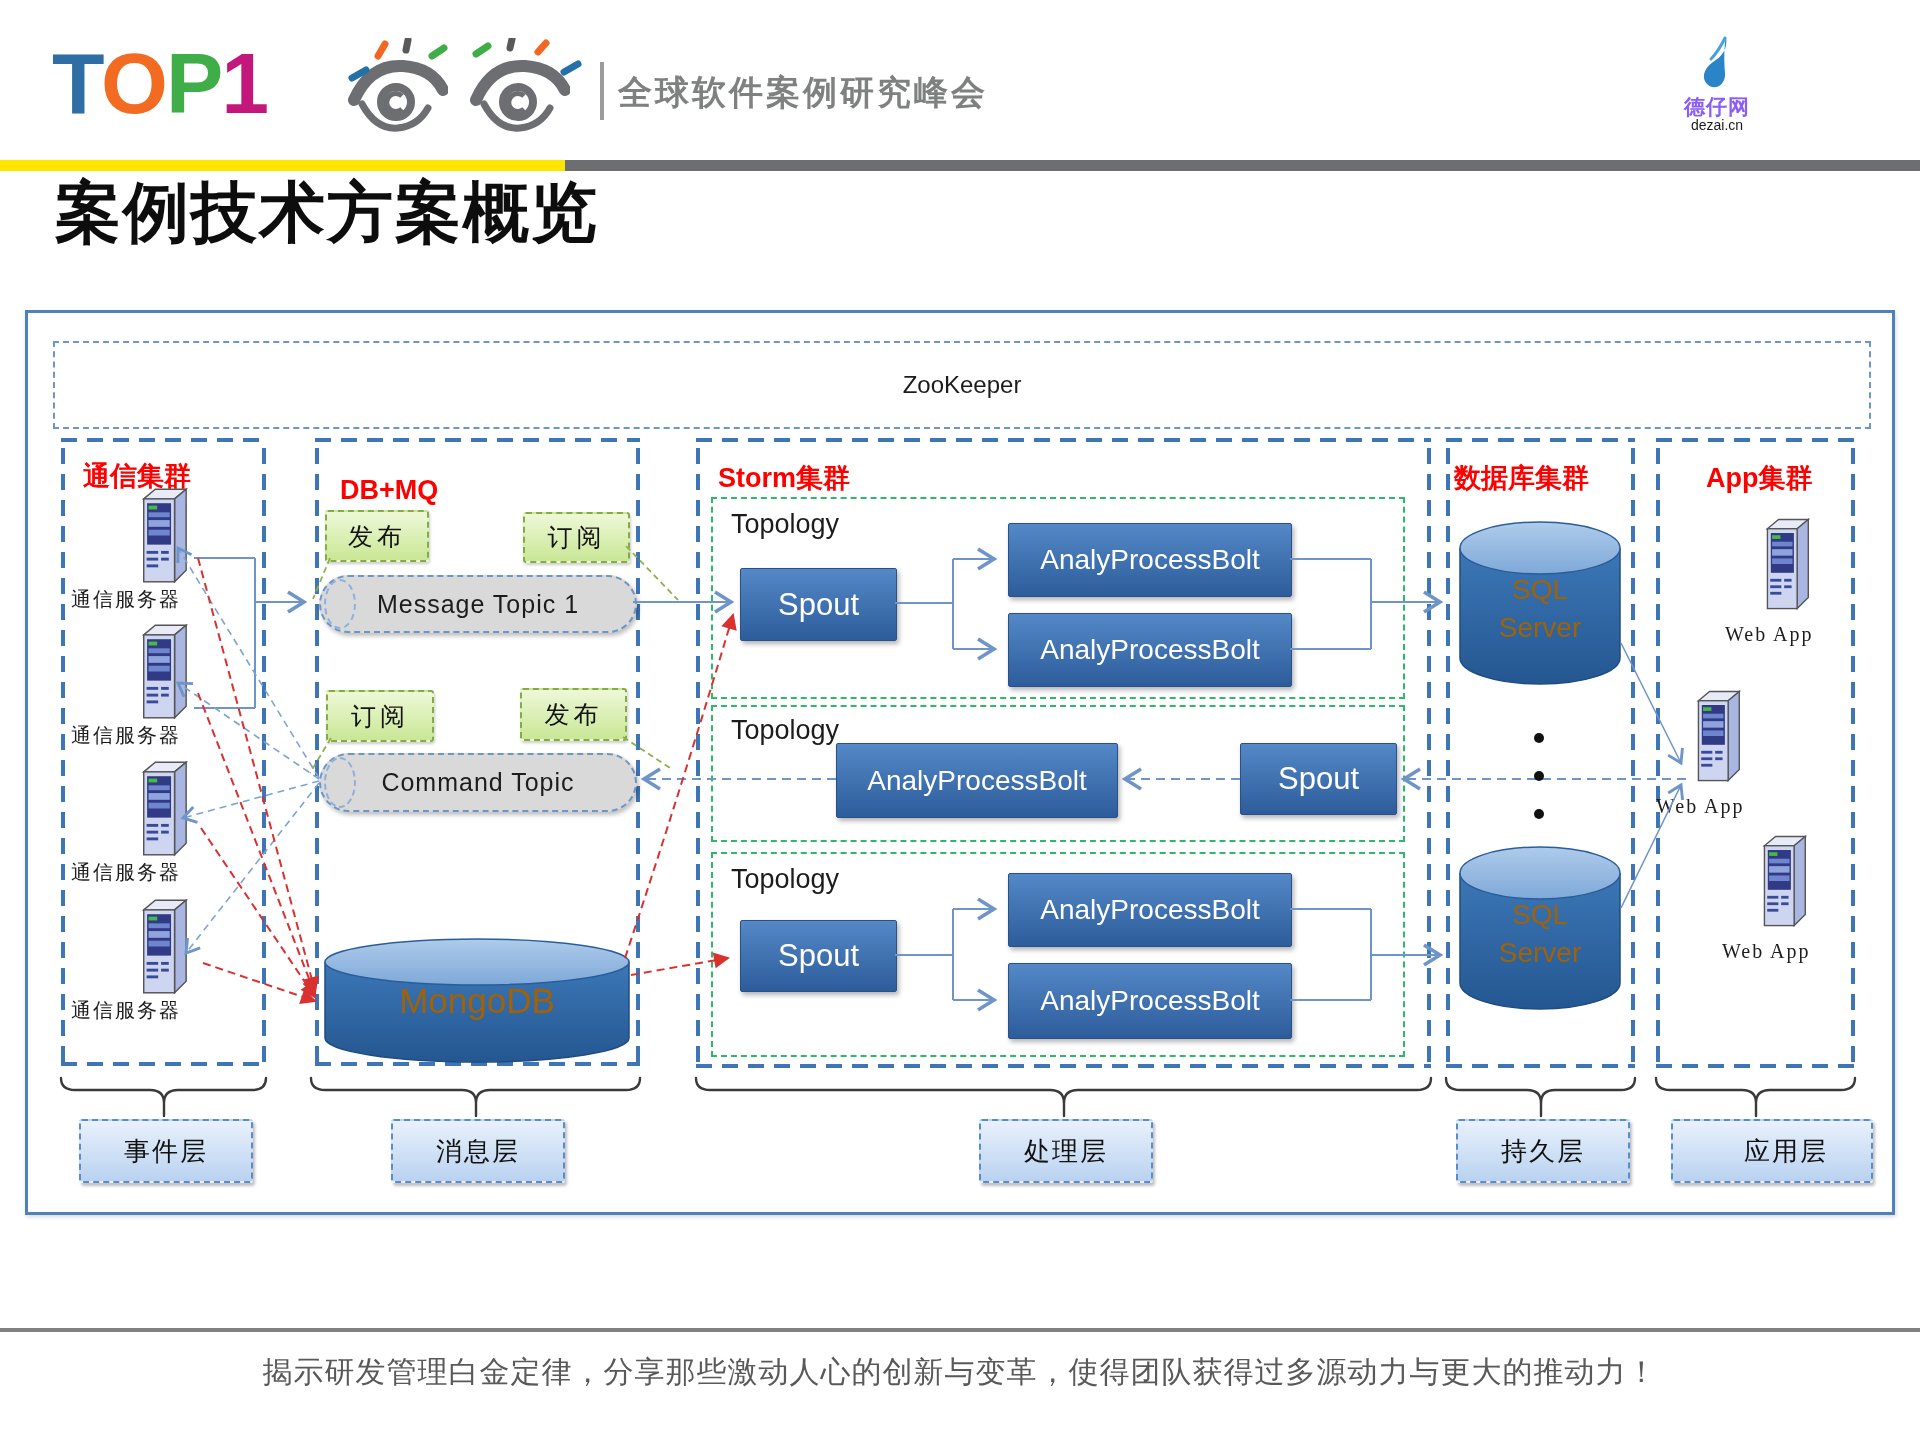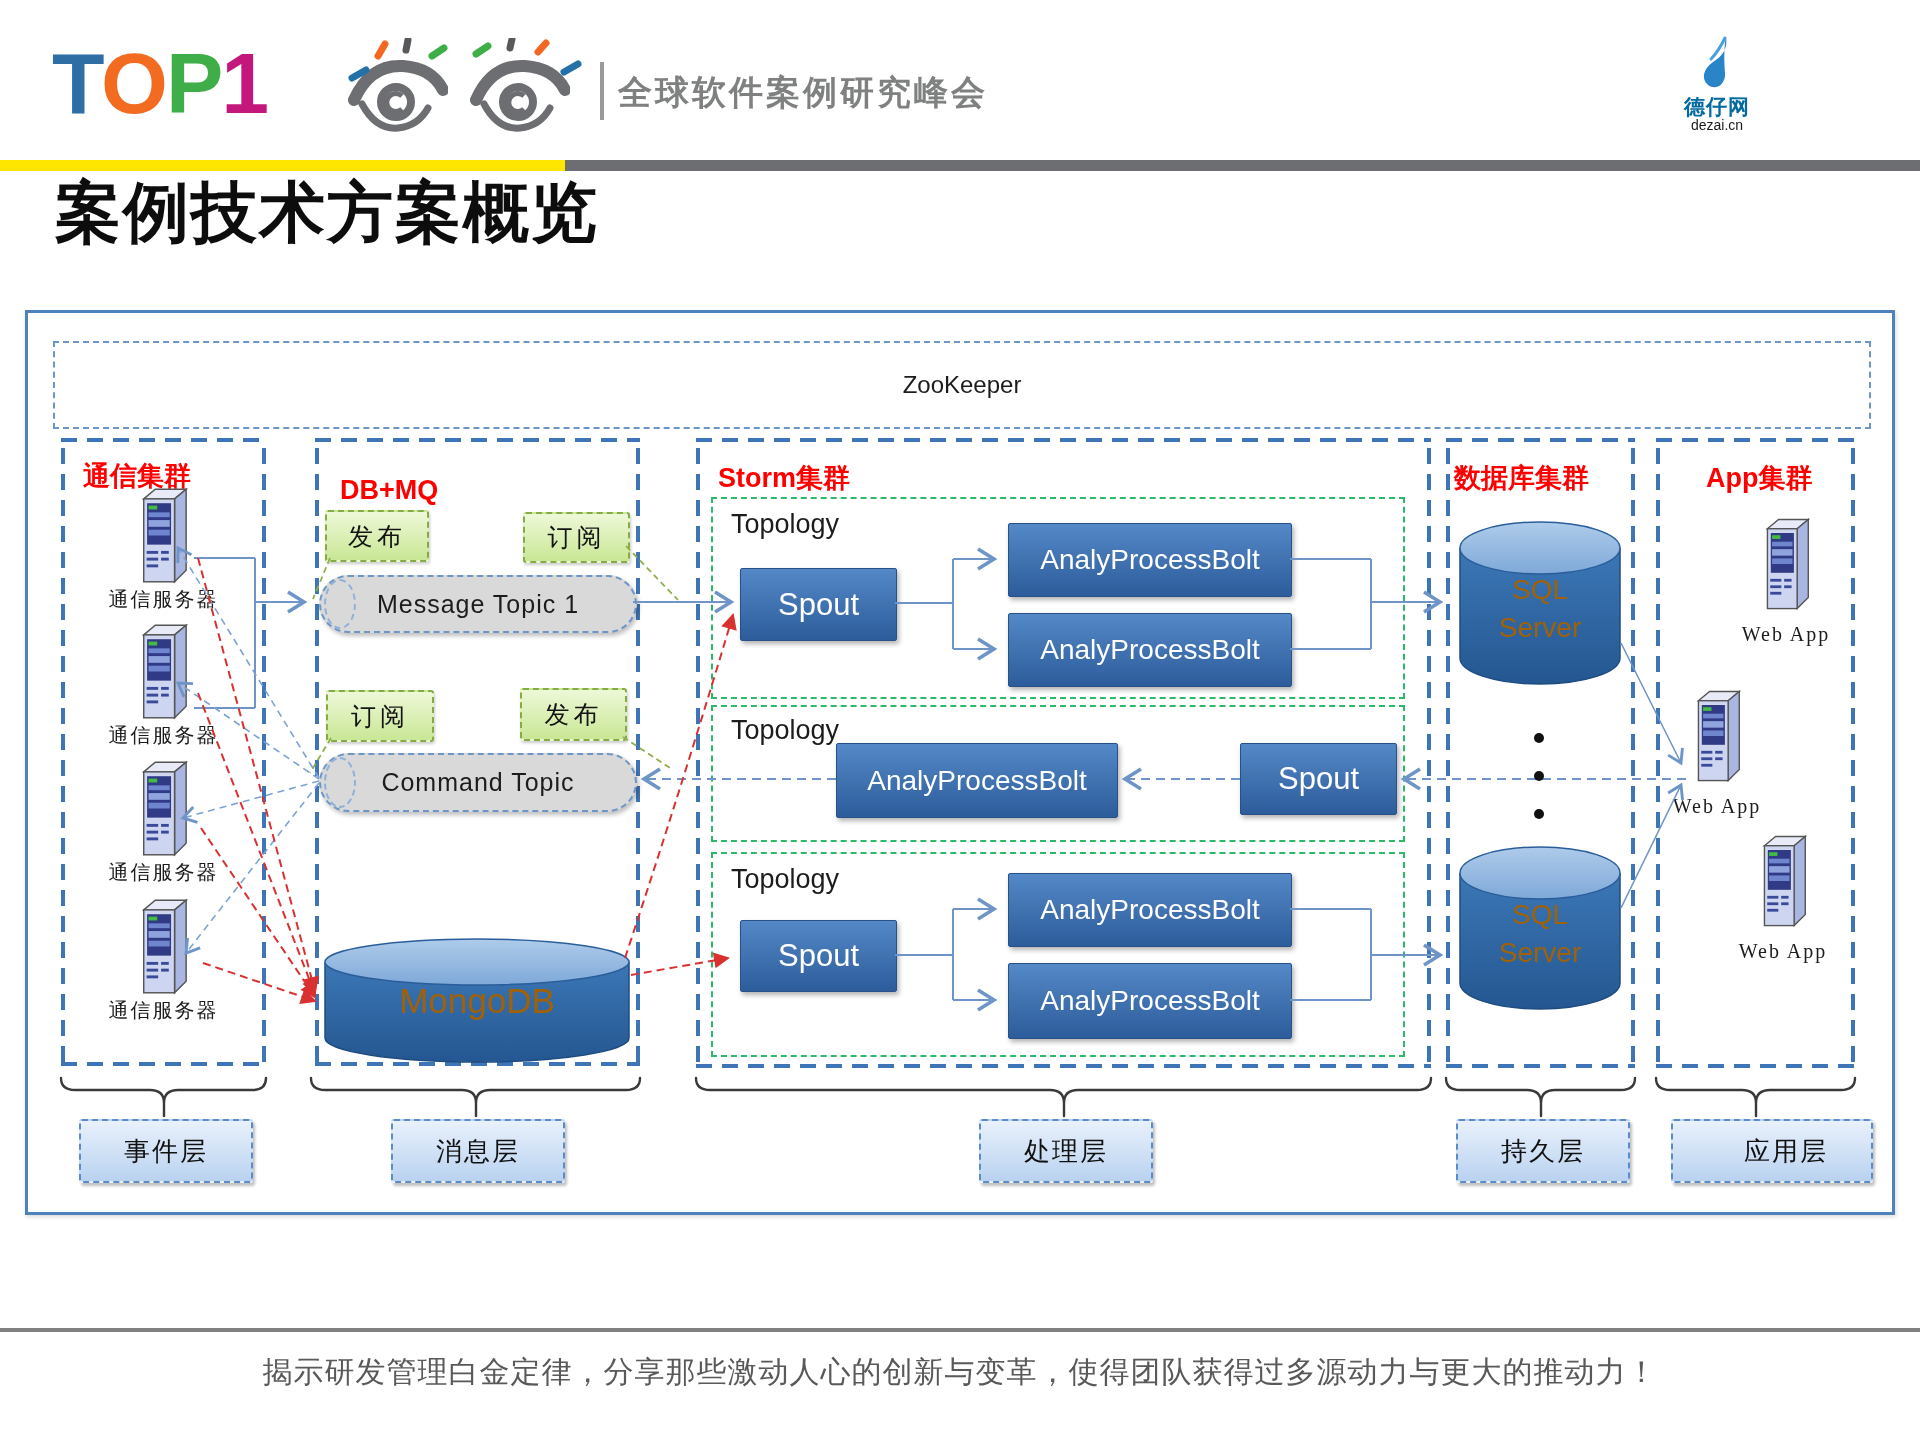--- a/index.html
+++ b/index.html
@@ -4,39 +4,39 @@
 <style>
   html,body{margin:0;padding:0;background:#ffffff;}
   body{width:1920px;height:1440px;position:relative;font-family:"Liberation Sans",sans-serif;overflow:hidden;}
   .abs{position:absolute;}
 
   
   .top1-word{position:absolute;left:52px;top:40px;font-size:86px;font-weight:bold;letter-spacing:-2px;line-height:1;}
   .subtitle-sep{position:absolute;left:600px;top:62px;width:4px;height:58px;background:#9b9b9b;}
   .subtitle{position:absolute;left:618px;top:70px;font-size:34px;color:#7f8080;letter-spacing:3px;font-weight:bold;}
   .dezai{position:absolute;left:1682px;top:34px;width:70px;text-align:center;}
-  .dezai-name{font-size:21px;font-weight:bold;color:#0369a1;letter-spacing:1px;line-height:1.05;}
+  .dezai-name{font-size:21px;font-weight:bold;color:#8b5cf6;letter-spacing:1px;line-height:1.05;}
   .dezai-domain{font-size:14px;color:#1a1a1a;line-height:1.1;}
   .band{position:absolute;top:160px;left:0;width:1920px;height:11px;background:#6d6e71;}
   .band-yellow{position:absolute;left:0;top:0;width:565px;height:11px;background:#ffe600;}
   .page-title{position:absolute;left:55px;top:168px;font-size:66px;font-weight:bold;color:#0d0d0d;letter-spacing:2px;}
 
   
   .stage{position:absolute;left:25px;top:310px;width:1864px;height:899px;border:3px solid #4f81bd;background:#fff;box-shadow:1px 2px 4px rgba(0,0,0,.15);}
   .zk-box{position:absolute;left:25px;top:28px;width:1814px;height:84px;border:2px dashed #6d96c8;display:flex;align-items:center;justify-content:center;font-size:24px;color:#1c1c1c;}
 
   
   .col-box{position:absolute;background:
       linear-gradient(90deg,#3e75b7 62%,transparent 62%) top left/26px 4px repeat-x,
       linear-gradient(90deg,#3e75b7 62%,transparent 62%) bottom left/26px 4px repeat-x,
       linear-gradient(0deg,#3e75b7 62%,transparent 62%) top left/4px 26px repeat-y,
       linear-gradient(0deg,#3e75b7 62%,transparent 62%) top right/4px 26px repeat-y;}
   .red-label{position:absolute;font-size:27px;font-weight:bold;color:#ff0000;white-space:nowrap;}
 
-  .caption{position:absolute;font-family:"Liberation Serif",serif;font-size:20px;color:#1c1c1c;letter-spacing:2px;text-align:center;white-space:nowrap;}
+  .caption{position:absolute;font-family:"Liberation Serif",serif;font-size:20px;color:#1c1c1c;letter-spacing:2px;white-space:nowrap;}
 
   
   .green-tag{position:absolute;border:2px dashed #85ab45;border-radius:3px;background:linear-gradient(#eef8d8,#c9e795);display:flex;align-items:center;justify-content:center;font-size:25px;color:#141414;letter-spacing:4px;box-shadow:1px 2px 3px rgba(0,0,0,.2);}
 
   
   .capsule{position:absolute;border:2px dashed #6d96c8;border-radius:30px;background:#d9d9d9;display:flex;align-items:center;justify-content:center;font-size:25px;color:#1c1c1c;letter-spacing:1px;box-shadow:2px 3px 4px rgba(0,0,0,.25);}
   .capsule::before{content:"";position:absolute;left:3px;top:2px;bottom:2px;width:28px;border:2px dashed #8fb0d8;border-radius:50%;}
 
   
   .topo{position:absolute;border:2px dashed #2db86a;}

